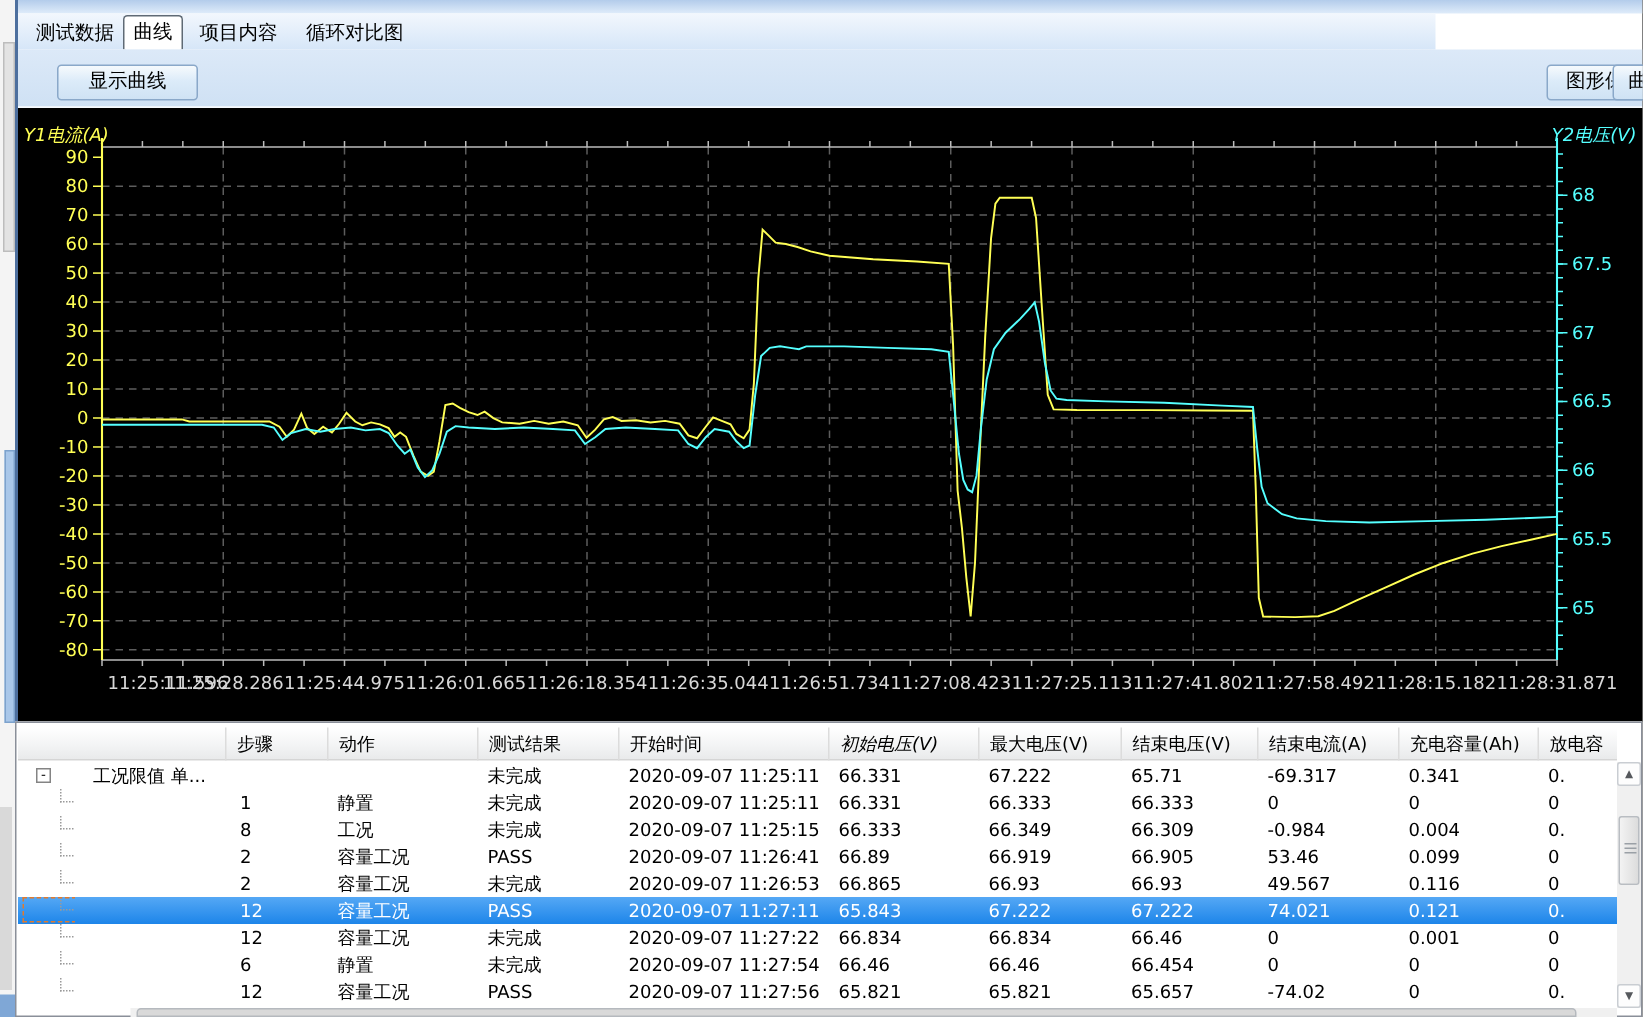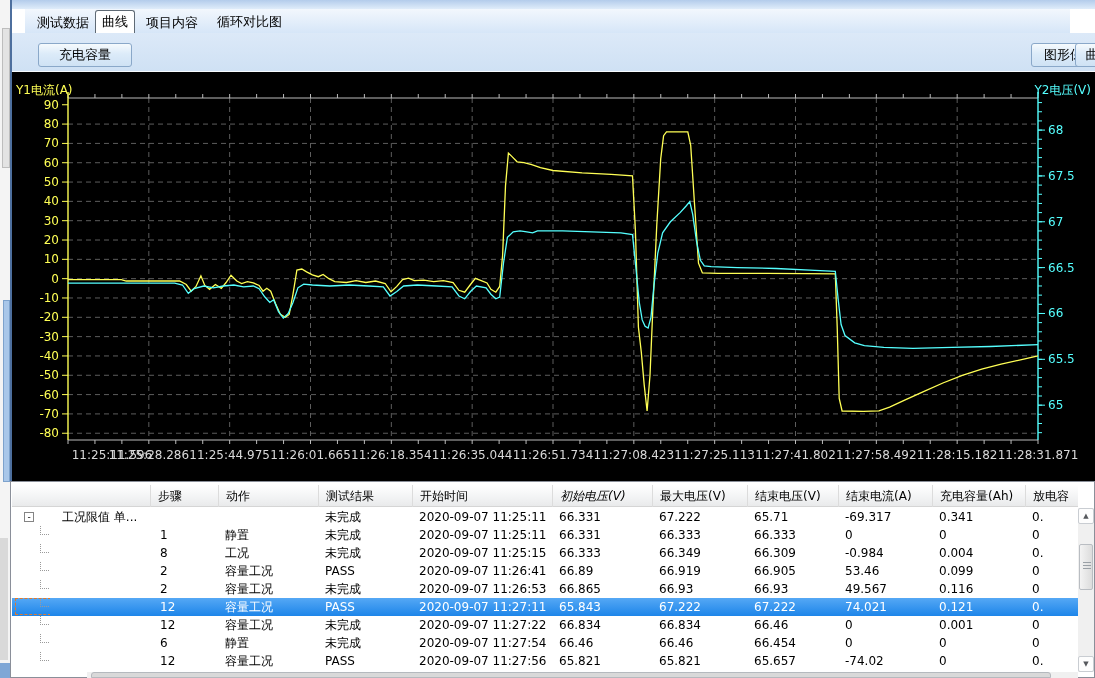--- a/index.html
+++ b/index.html
@@ -13,38 +13,38 @@
   .sliver .frag3 { position:absolute; left:0; top:538px; width:8px; height:122px; background:#d9d9d9; }
   .sliver .frag4 { position:absolute; left:0; top:663px; width:10px; height:15px; background:#7fa7d6; }
 
   .win-edge { position:absolute; left:10px; top:0; width:2px; height:678px; background:#4d6f9e; }
 
   
   .topstrip { position:absolute; left:12px; top:0; width:1083px; height:9px;
               background:linear-gradient(180deg,#b3cceb,#dfecfa); }
 
   
-  .tabbar { position:absolute; left:25px; top:9px; width:1045px; height:24px;
+  .tabbar { position:absolute; left:12px; top:9px; width:945px; height:24px;
             background:linear-gradient(180deg,#f2f7fd,#d6e6f8); }
   .tab { position:absolute; top:3px; height:21px; line-height:21px; padding:0 6px; color:#000; font-size:13px; cursor:default; }
   .tab.active { background:#ffffff; border:1px solid #5f6a75; border-bottom:none; border-radius:3px 3px 0 0; top:1px; height:23px; line-height:22px; }
   .tab-0 { left:6px; }  .tab-1 { left:70px; }  .tab-2 { left:115px; }  .tab-3 { left:186px;font-family:Liberation Mono, monospace; }
 
   
   .toolbar { position:absolute; left:12px; top:33px; width:1083px; height:39px;
              background:linear-gradient(180deg,#dce9f8,#cfe1f4); border-bottom:1px solid #f6fafe; }
   .btn { position:absolute; top:10px; height:24px; line-height:22px; text-align:center; font-size:13px;
          background:linear-gradient(180deg,#f6fafd,#dcebf9 45%,#cfe2f4); border:1px solid #8aa8c9; border-radius:3px; cursor:pointer; }
   .btn-show { left:26px; width:94px; }
   .btn-save { left:975px; width:78px;margin-left:44px; }
   .btn-partial { left:1063px; width:34px; border-radius:3px 0 0 3px; }
 
   
   .chartpanel { position:absolute; left:12px; top:72px; width:1083px; height:409px; background:#000; }
-  .axis-title { position:absolute; top:10px; font-size:12px; }
+  .axis-title { position:absolute; top:10px; font-size:12px;font-style:italic; }
   .t-y1 { left:4px; color:#ffff55; }
   .t-x  { left:0; width:1083px; text-align:center; color:#d8d8d8; }
   .t-y2 { right:4px; color:#55ffff; }
   svg text { font-family:"DejaVu Sans","Liberation Sans",sans-serif; }
 
   
   .tablepanel { position:absolute; left:10px; top:481px; width:1085px; height:197px; background:#ffffff; border:1px solid #8a8f99; }
   .thead { position:absolute; left:1px; top:3px; width:1066px; height:22px;
            background:linear-gradient(180deg,#ffffff,#f2f3f4 60%,#e9eaeb); border-bottom:1px solid #d5d5d5; }
   .hcell { position:absolute; top:0; height:22px; line-height:22px; padding-left:7px; border-left:1px solid #dcdcdc; font-size:12px; color:#000; overflow:hidden; white-space:nowrap; }
@@ -88,21 +88,21 @@
 <div class="topstrip"></div>
 
 <div class="tabbar">
   <div class="tab tab-0">测试数据</div>
   <div class="tab tab-1 active">曲线</div>
   <div class="tab tab-2">项目内容</div>
   <div class="tab tab-3">循环对比图</div>
 </div>
 
 <div class="toolbar">
-  <div class="btn btn-show">充电容量</div>
+  <div class="btn btn-show">显示曲线</div>
   <div class="btn btn-save">图形保存</div>
   <div class="btn btn-partial">曲</div>
 </div>
 
 <div class="chartpanel">
   <div class="axis-title t-y1">Y1电流(A)</div>
   <div class="axis-title t-y2">Y2电压(V)</div>
   <svg width="1083" height="409" viewBox="0 0 1083 409">
       <line x1="56" y1="52.08474576271186" x2="1026" y2="52.08474576271186" stroke="#5d5d5d" stroke-dasharray="5 4" stroke-width="1"></line>
       <line x1="56" y1="71.40677966101694" x2="1026" y2="71.40677966101694" stroke="#5d5d5d" stroke-dasharray="5 4" stroke-width="1"></line>

